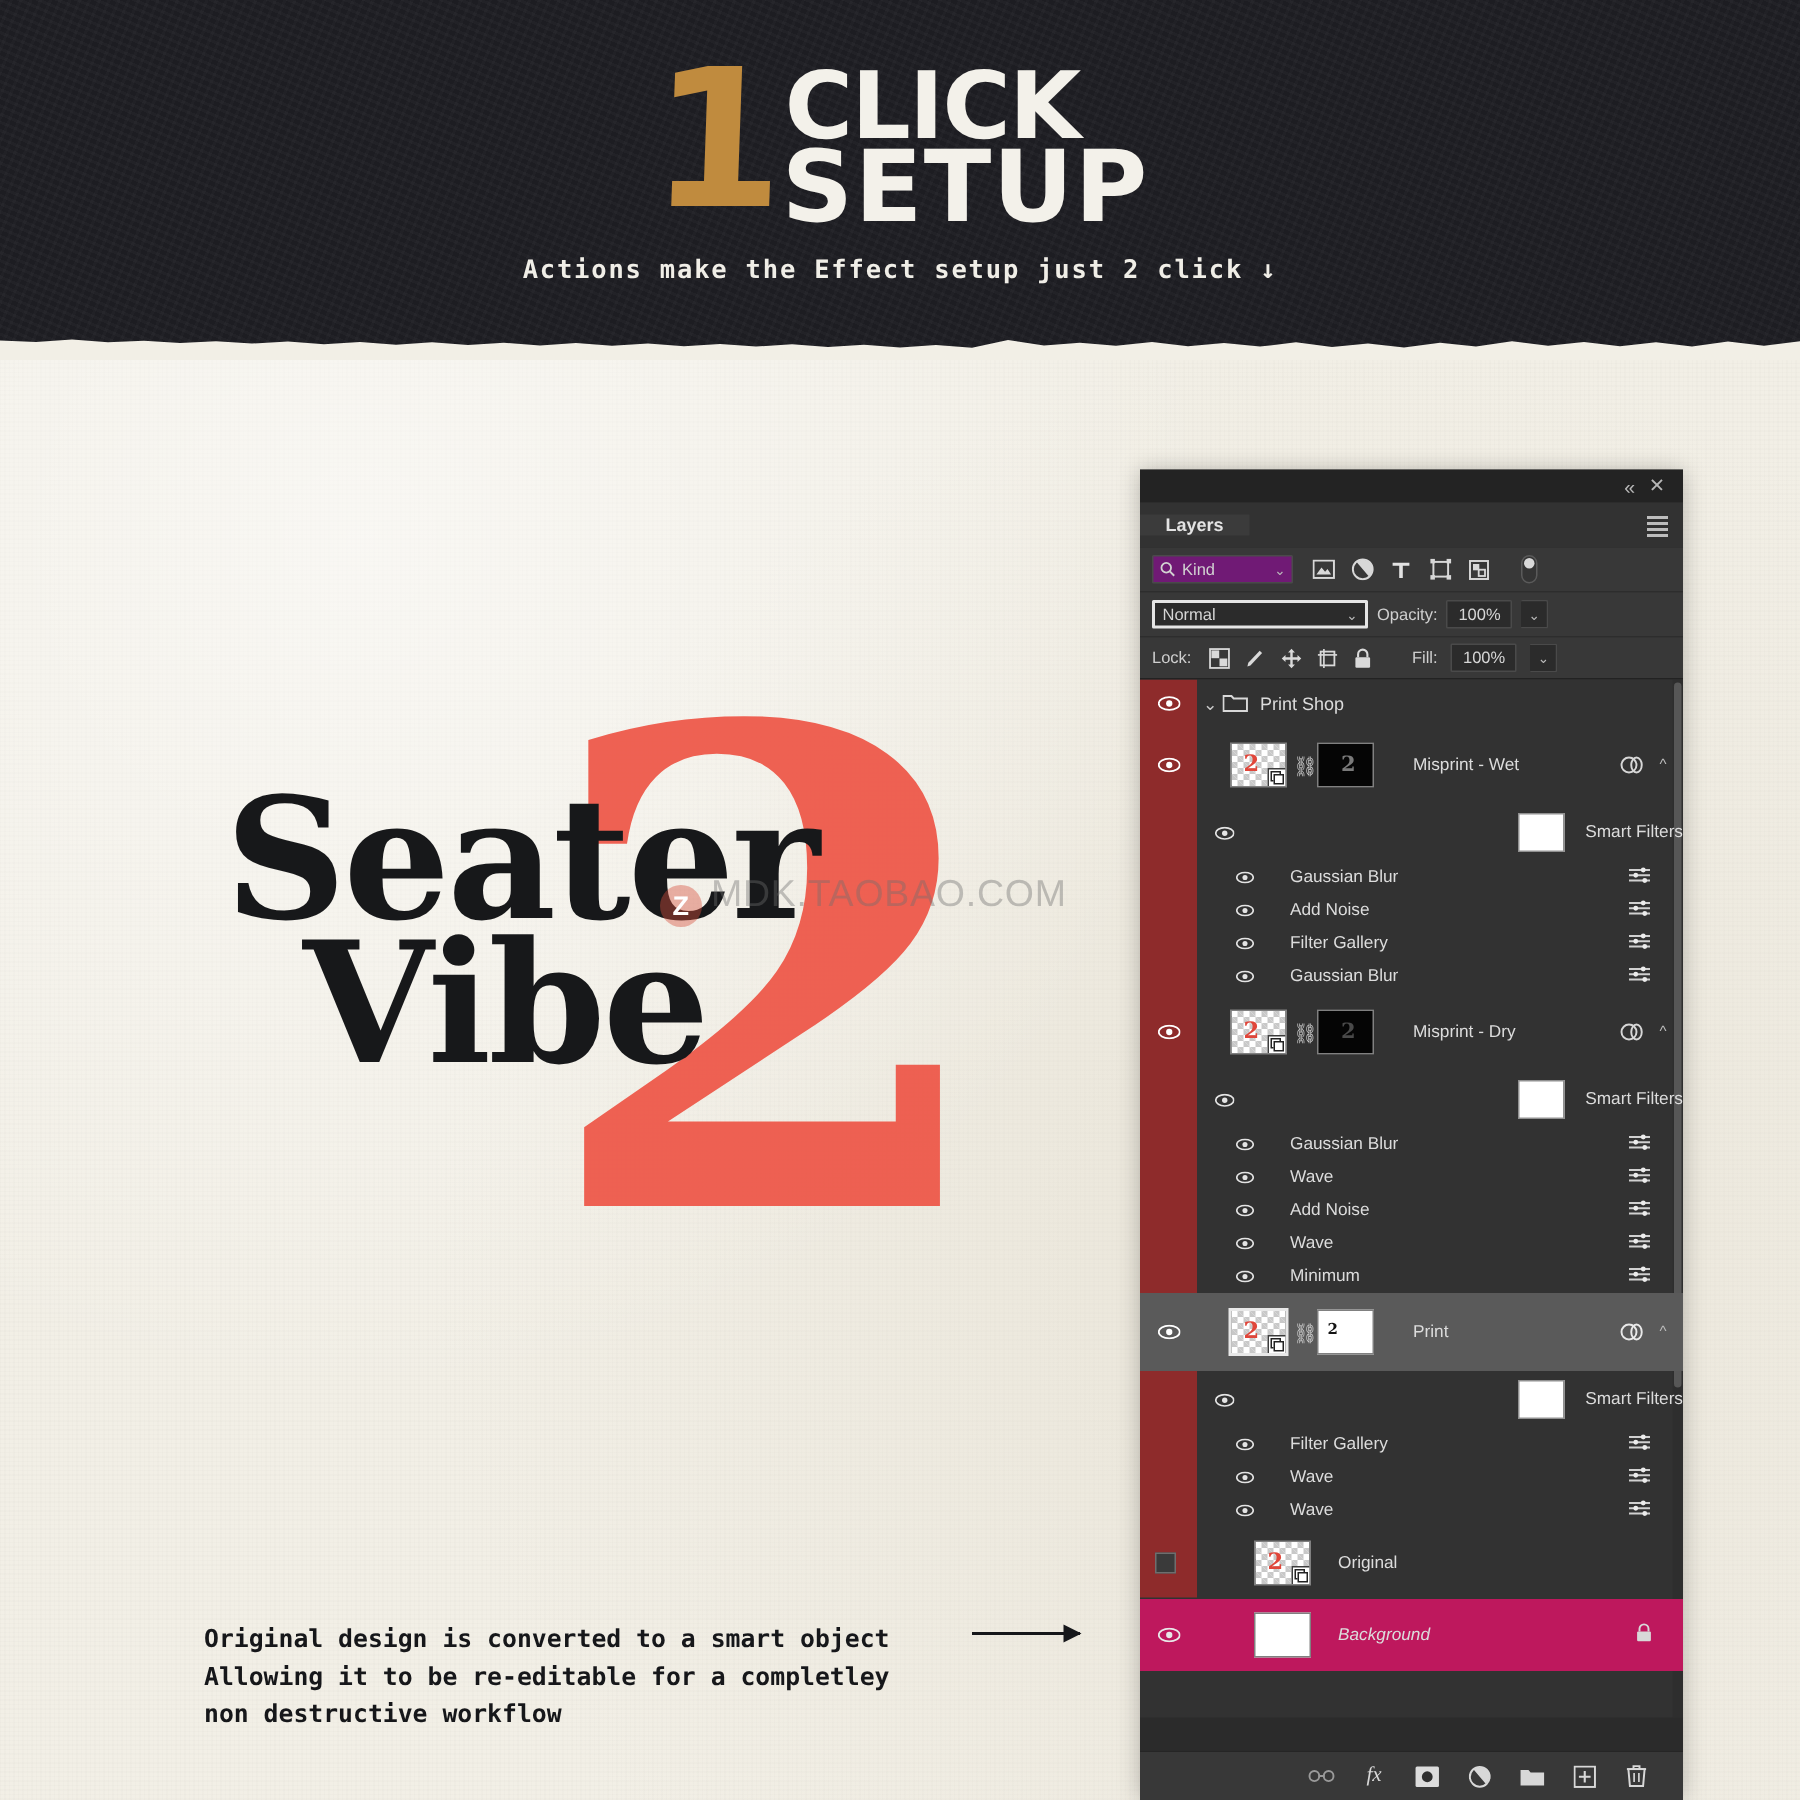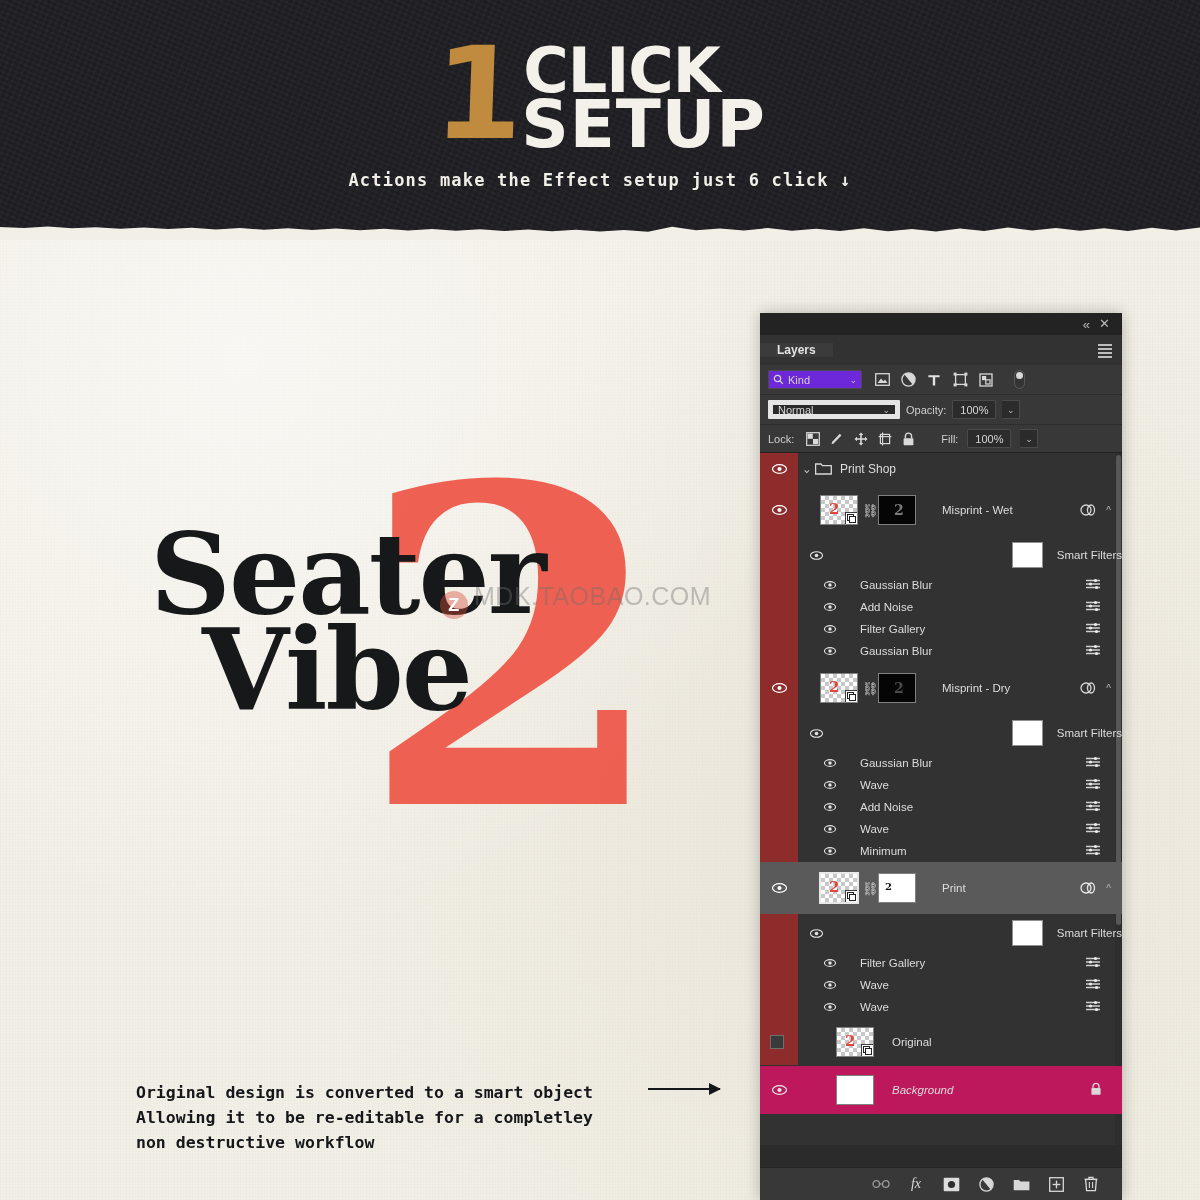--- a/index.html
+++ b/index.html
@@ -136,41 +136,41 @@
   }
   .ps-menu { position: absolute; right: 10px; top: 9px; }
   .hbg { width: 14px; }
   .hbg i { display: block; height: 1.6px; background: #bdbdbd; margin-bottom: 2.4px; }
 
   .ps-filter {
     height: 30px; background: #383838; display: flex; align-items: center;
     padding: 0 8px; gap: 0; border-bottom: 1px solid #2d2d2d;
   }
   .kind-box {
-    width: 94px; height: 19px; background: #6d28d9; border: 1px solid #4a4a4a;
+    width: 94px; height: 19px; background: #701a75; border: 1px solid #4a4a4a;
     display: flex; align-items: center; padding: 0 4px; gap: 4px; border-radius: 1px;
   }
   .kind-box .lbl { font-size: 11px; color: #d2d2d2; flex: 1; }
   .ficons { display: flex; align-items: center; gap: 10px; margin-left: 12px; }
   .ficon { width: 16px; height: 16px; display: flex; align-items: center; justify-content: center; }
   .toggle-pill {
     width: 11px; height: 19px; border: 1px solid #5a5a5a; border-radius: 6px;
     background: #343434; position: relative; margin-left: 10px;
   }
   .toggle-pill:after {
     content: ""; position: absolute; left: 1px; top: 1px; width: 7px; height: 7px;
     border-radius: 50%; background: #d8d8d8;
   }
 
   .ps-blend {
     height: 30px; background: #383838; display: flex; align-items: center;
     padding: 0 8px; gap: 6px; border-bottom: 1px solid #2d2d2d;
   }
   .blend-select {
-    width: 132px; height: 19px; background: #2b2b2b; border: 5px solid #e5e5e5;
+    width: 144px; height: 19px; background: #2b2b2b; border: 2px solid #e5e5e5;
     display: flex; align-items: center; padding: 0 5px; border-radius: 1px;
   }
   .blend-select .lbl { flex: 1; font-size: 11px; }
   .op-lbl { font-size: 11px; color: #cfcfcf; }
   .num-field {
     width: 44px; height: 19px; background: #2b2b2b; border: 1px solid #4a4a4a;
     display: flex; align-items: center; justify-content: center; font-size: 11px;
     border-radius: 1px;
   }
   .num-step {
@@ -294,21 +294,21 @@
 <div class="paper"></div>
 
 <div class="banner">
   <div class="headline">
     <div class="big-one">1</div>
     <div class="stack">
       <div class="w">CLICK</div>
       <div class="w w2">SETUP</div>
     </div>
   </div>
-  <div class="tagline">Actions make the Effect setup just 6 click ↓</div>
+  <div class="tagline">Actions make the Effect setup just 2 click ↓</div>
   <div class="torn"></div>
 </div>
 
 <div class="artwork">
   <div class="num2">2</div>
   <div class="wordmark">
     <div class="l1">Seater</div>
     <div class="l2">Vibe</div>
   </div>
 </div>

